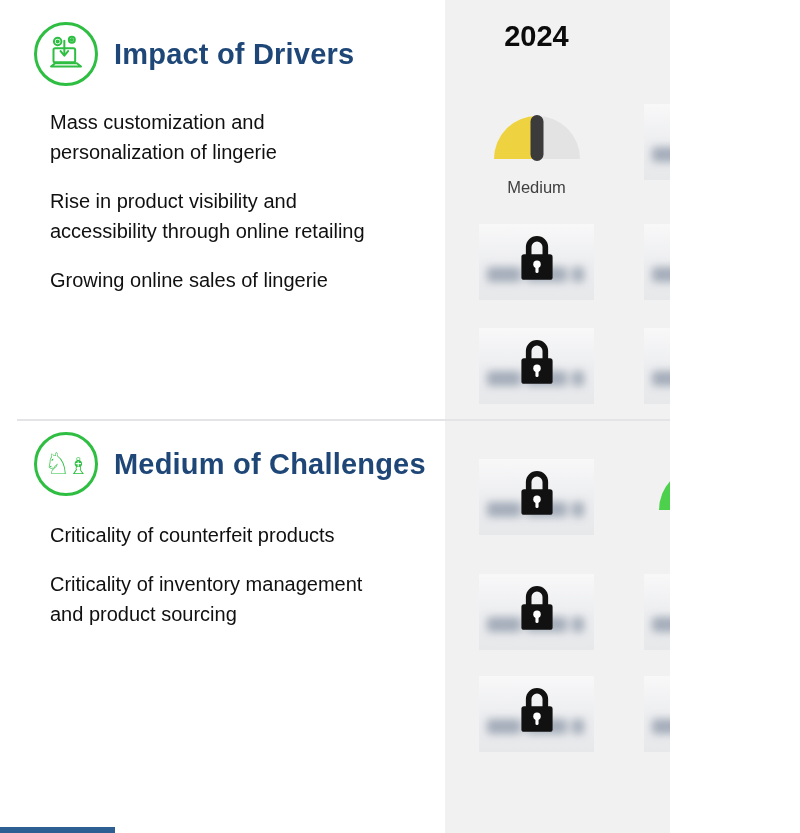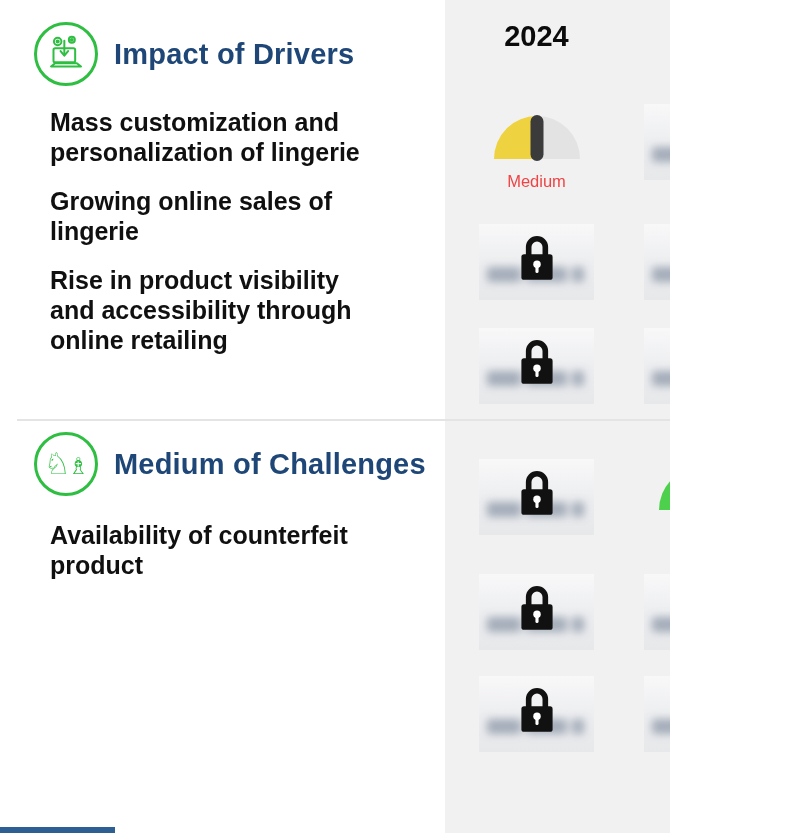--- a/index.html
+++ b/index.html
@@ -38,21 +38,21 @@
     color:var(--title_blue,#1E4778); letter-spacing:0.2px;
   }
   .chess-glyphs{font-family:"DejaVu Sans",sans-serif; color:var(--icon_green,#2EBE41); line-height:1; white-space:nowrap;}
   .chess-glyphs .knight{font-size:30px;}
   .chess-glyphs .bishop{font-size:23px; margin-left:-3px;}
   
   .items{position:absolute; left:50px; width:315px;}
   .items.drivers{top:107px;}
   .items.challenges{top:520px;}
   .item{
-    font-size:25px; line-height:30px; font-weight:700;
+    font-size:20px; line-height:30px; font-weight:400;
     color:#101010; margin-bottom:19px;
   }
   
   .cell{position:absolute; width:115px; height:76px;}
   
   .lock-card{
     position:relative; width:115px; height:76px; overflow:hidden;
     background:linear-gradient(180deg,#F8F8F9 0%,#ECEDEF 55%,#E7E8EA 100%);
   }
   .smudge{
@@ -82,21 +82,21 @@
   .donut .hole{
     position:absolute; left:50%; bottom:-16px; transform:translateX(-50%);
     width:32px; height:32px; border-radius:50%; background:#FCFCFD;
   }
   .needle-h{
     position:absolute; left:40px; top:27px; width:60px; height:14px;
     border-radius:7px; background:var(--needle,#3B3B3B);
     transform:rotate(9deg); transform-origin:left center; z-index:2;
   }
   .gauge-label{
-    margin-top:12px; font-size:16.5px; font-weight:500; color:#ef4444;
+    margin-top:18px; font-size:16.5px; font-weight:500; color:#404040;
     text-align:center; line-height:20px;
   }
   .accent-bar{position:absolute; left:0; bottom:0; width:115px; height:6px; background:var(--accent_bar,#2D5F93);}
 </style>
 </head>
 <body>
 
 <div class="stage" style="--panel_gray: #F1F1F2; --title_blue: #1E4778; --icon_green: #2EBE41; --medium_yellow: #EFD23F; --gauge_gray: #E3E3E3; --high_green: #4DD14D; --needle: #3B3B3B; --accent_bar: #2D5F93;">
 
   <div class="right-panel"></div>
@@ -122,25 +122,26 @@
 
   <div class="sec-head challenges">
     <span class="icon-circle">
       <span class="chess-glyphs"><span class="knight">♘</span><span class="bishop">♗</span></span>
     </span>
     <span class="sec-title">Medium of Challenges</span>
   </div>
 
   <div class="items drivers" id="items-drivers">
       <div class="item">Mass customization and personalization of lingerie</div>
+      <div class="item">Rise in product visibility and accessibility through online retailing</div>
       <div class="item">Growing online sales of lingerie</div>
-      <div class="item">Rise in product visibility and accessibility through online retailing</div>
     </div>
   <div class="items challenges" id="items-challenges">
-      <div class="item">Availability of counterfeit product</div>
+      <div class="item">Criticality of counterfeit products</div>
+      <div class="item">Criticality of inventory management and product sourcing</div>
     </div>
 
   <div class="divider"></div>
 
   <div id="grid">
       <div class="cell" style="left: 479px; top: 104px;">
   <div class="gauge-cell" style="padding-top: 12px;">
     <div class="gauge-wrap">
       <div class="half"></div>
       <div class="needle-v"></div>

